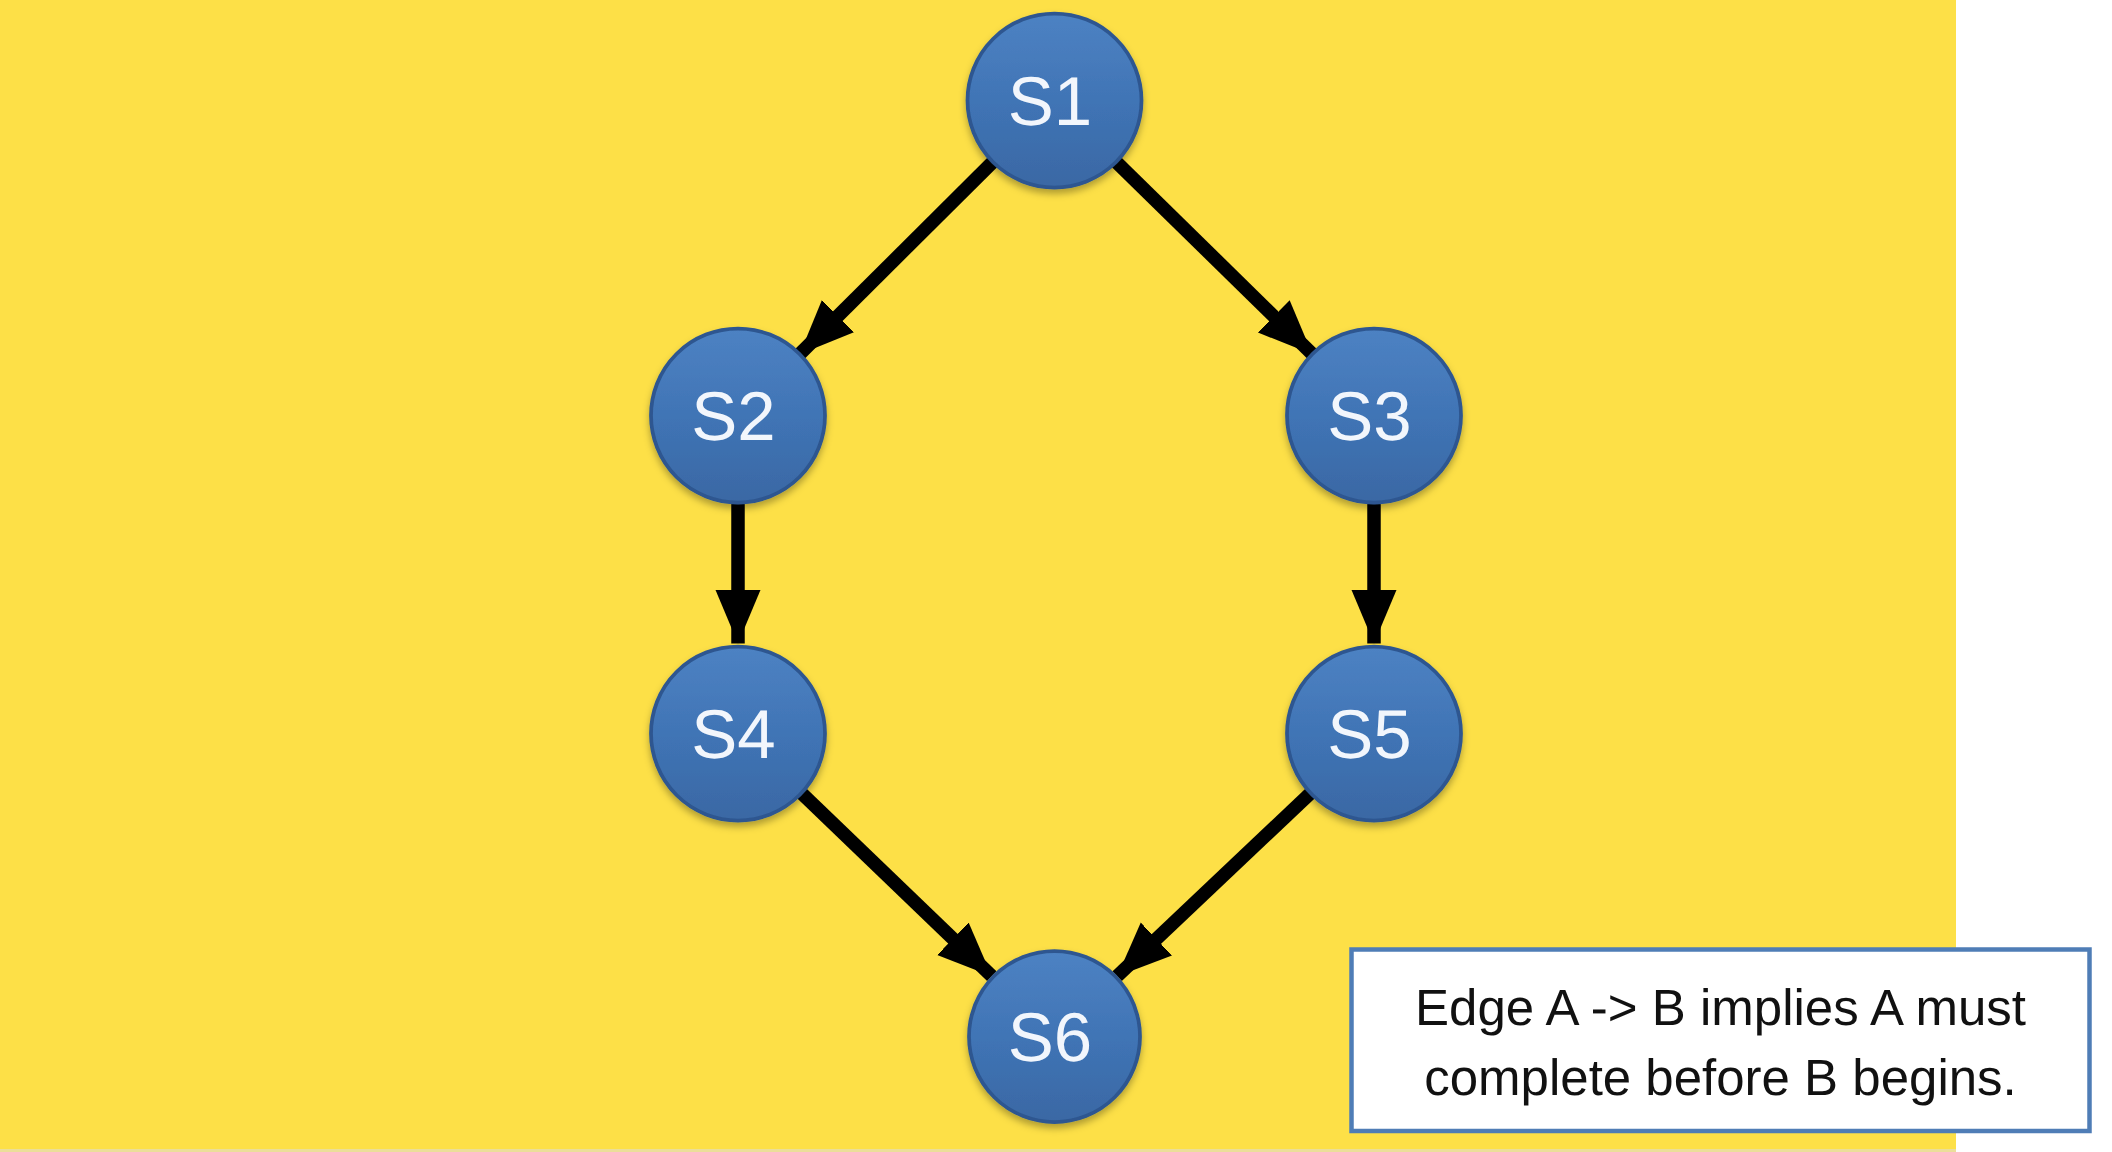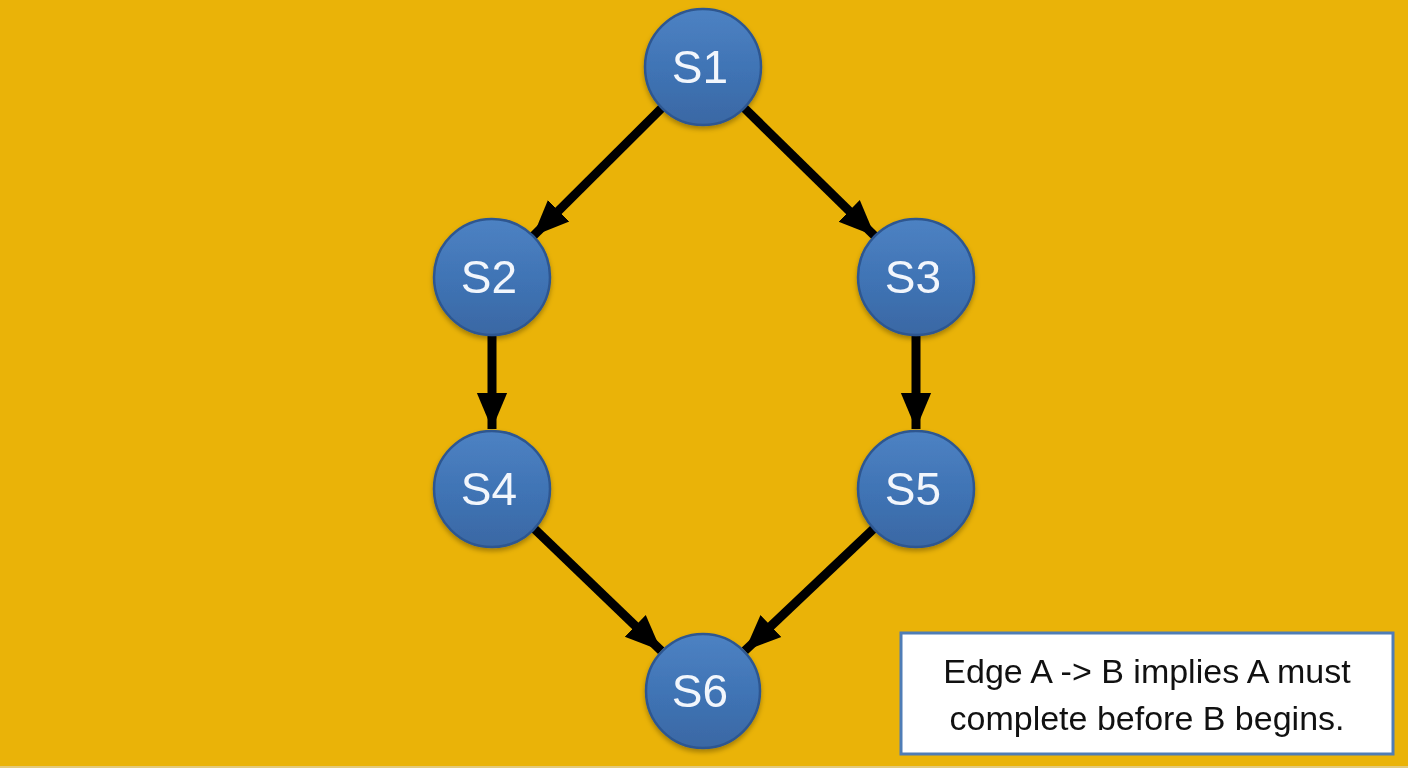--- a/index.html
+++ b/index.html
@@ -6,23 +6,23 @@
     margin: 0;
     padding: 0;
     width: 1408px;
     height: 768px;
     background: #ffffff;
     overflow: hidden;
     font-family: "Liberation Sans", sans-serif;
   }
   .stage {
     position: relative;
-    width: 1408px;
+    width: 1304px;
     height: 768px;
-    background: #eab308;
+    background: #fde047;
   }
   svg { display: block; }
   .node-circle {
     stroke: #2d5790;
     stroke-width: 2.5;
     fill: url(#nodeGrad);
     filter: url(#nodeShadow);
   }
   .node-label {
     fill: #f2f6fc;

